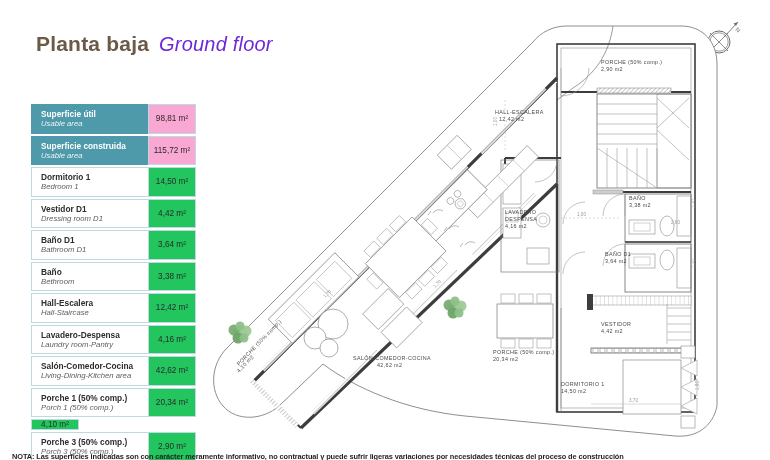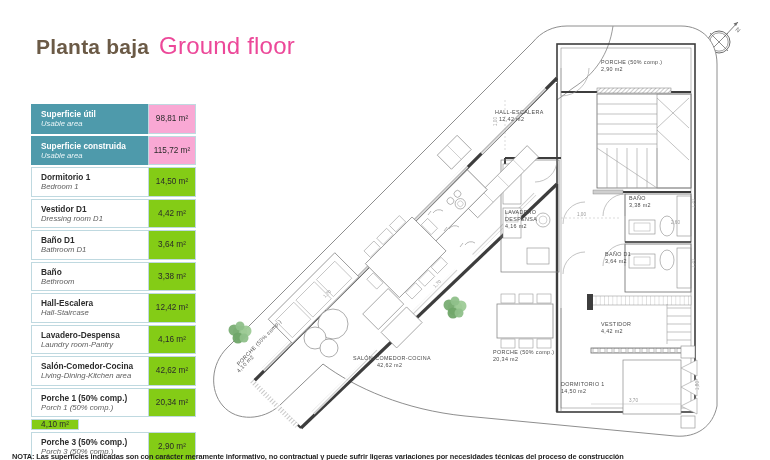--- a/index.html
+++ b/index.html
@@ -8,36 +8,36 @@
     background:#ffffff;
     font-family:"Liberation Sans", sans-serif;
     overflow:hidden;
     position:relative;
   }
   #root{position:relative;width:770px;height:460px;margin-top:8px;}
 
   
   .title-wrap{position:absolute;left:36px;top:24px;display:flex;align-items:baseline;gap:10px;}
   .title-es{font-size:21px;font-weight:bold;color:#6b5a46;letter-spacing:.2px;}
-  .title-en{font-size:24px;color:#ec4899;letter-spacing:.2px;}
+  .title-en{font-size:20px;font-style:italic;color:#6d28d9;letter-spacing:.2px;}
 
   
   .table{position:absolute;left:31px;top:96px;width:167px;}
   .row{display:flex;align-items:stretch;margin-bottom:2px;}
   .cell-name{
     width:117px;box-sizing:border-box;
     padding:4px 7px 4px 9px;
     border:1px solid #bfd9e0;border-right:none;
     background:#ffffff;
     display:flex;flex-direction:column;justify-content:center;
   }
   .cell-val{
     width:48px;box-sizing:border-box;
     border:1px solid #bfd9e0;
-    background:#84cc16;
+    background:#22c55e;
     display:flex;align-items:center;justify-content:center;
     font-size:8.2px;color:#2a2a2a;
   }
   .row.hl .cell-name{background:#4e9aab;border-color:#4e9aab;}
   .row.hl .cell-val{background:#f9a8d4;border-color:#bfd9e0;}
   .n-es{font-size:8.3px;font-weight:bold;color:#2c2c2c;line-height:1.22;white-space:nowrap;}
   .n-en{font-size:7.7px;font-style:italic;color:#5d5d5d;line-height:1.22;white-space:nowrap;}
   .row.hl .n-es{color:#ffffff;}
   .row.hl .n-en{color:#eaf5f7;}
 

